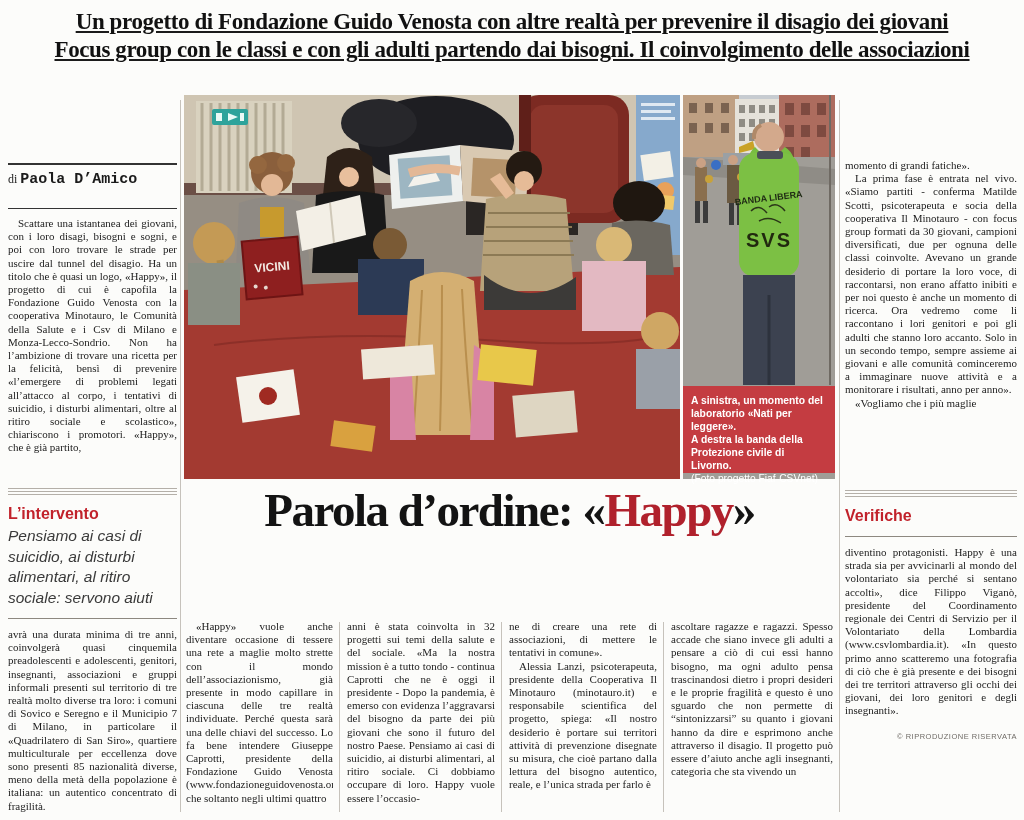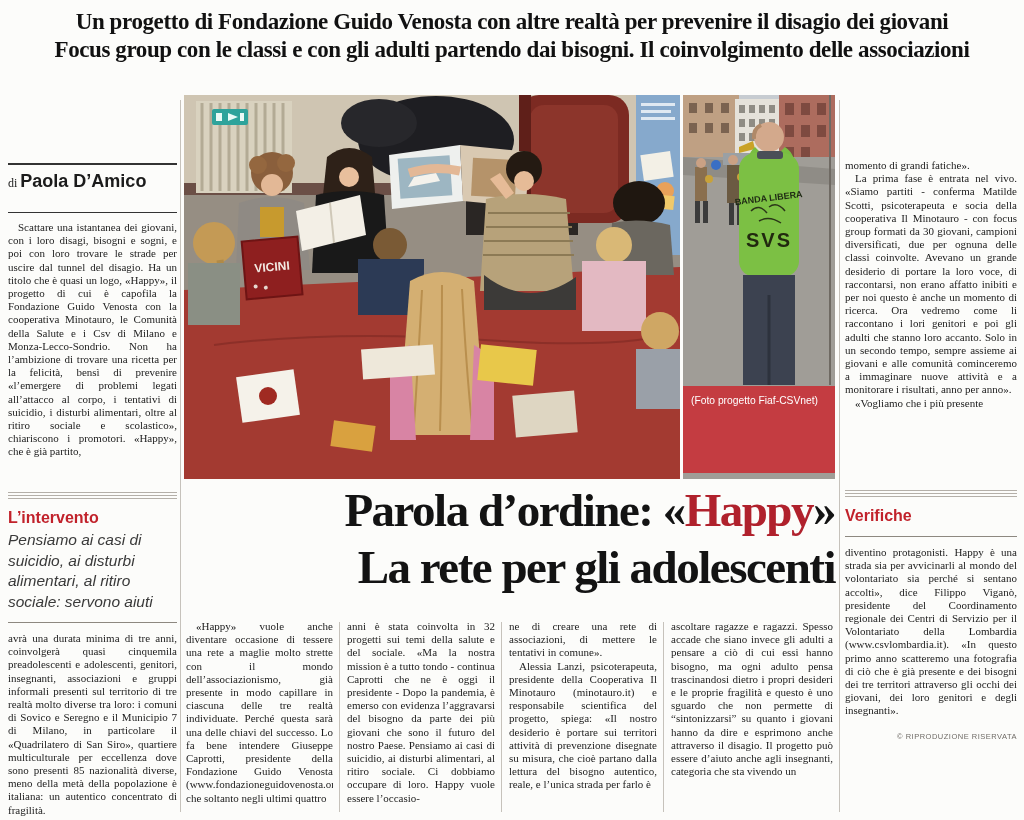--- a/index.html
+++ b/index.html
@@ -3,21 +3,21 @@
 <meta charset="utf-8">
 <style>
   * { margin:0; padding:0; box-sizing:border-box; }
   html,body { background:#e8e8e6; }
   #page {
     position:relative; width:1024px; height:820px; margin:0 auto;
     background:#fcfcfa; overflow:hidden; color:#1b1b1b;
     font-family:"Liberation Serif","DejaVu Serif",serif;
   }
   
-  #kicker { position:absolute; top:8px; left:0; right:0; text-align:center; }
+  #kicker { position:absolute; top:8px; left:0; right:0; text-align:center;text-decoration:underline; }
   #kicker .kline {
     font-size:23px; line-height:28px; font-weight:bold; color:#111;
     letter-spacing:-0.4px;
   }
   
   .vline { position:absolute; width:1px; background:#c6c2bb; }
   #vl-left  { left:180px; top:100px; height:712px; }
   #vl-right { left:839px; top:100px; height:712px; }
   #vl-b1 { left:339px; top:622px; height:190px; }
   #vl-b2 { left:501px; top:622px; height:190px; }
@@ -30,21 +30,21 @@
   .clip { overflow:hidden; }
   
   #col-left  { position:absolute; left:8px;   top:95px; width:169px; }
   #col-right { position:absolute; left:845px; top:95px; width:172px; }
   .byline {
     margin-top:68px; border-top:2px solid #333; border-bottom:1px solid #333;
     padding:6px 0 20px;
     font-size:12px;
   }
   .byline .b-prefix { font-family:"Liberation Serif",serif; }
-  .byline .b-author { font-family:Liberation Sans, sans-serif; font-weight:bold; font-size:18px; }
+  .byline .b-author { font-family:Liberation Mono, monospace; font-weight:bold; font-size:15px; }
   .rule-multi {
     height:9px; margin:6px 0 7px;
     background:repeating-linear-gradient(to bottom,#b4afa8 0 1px,transparent 1px 3px);
   }
   .side-box { font-family:"Liberation Sans","DejaVu Sans",sans-serif; }
   .side-box .sb-title { color:#c1222b; font-weight:bold; font-size:16px; line-height:20px; margin-bottom:2px; }
   .side-box .sb-text  { color:#3a3a3a; font-size:15.5px; line-height:20.5px; white-space:pre-line;font-style:italic; }
   .side-box .sb-rule  { border-bottom:1px solid #8d8880; margin:10px 0 9px; }
   #copyright {
     margin-top:10px; text-align:right; color:#6f6b66; font-size:7.5px;
@@ -56,21 +56,21 @@
   #photo-right { position:absolute; left:499px; top:0; width:152px; height:384px; }
   #caption-box {
     position:absolute; left:499px; top:291px; width:152px; height:87px;
     background:#c43c41; color:#fff; padding:8px 8px;
     font-family:"Liberation Sans","DejaVu Sans",sans-serif;
     font-size:10.3px; line-height:13px; font-weight:bold;
   }
   #caption-box .cap-main { white-space:pre-line; }
   #caption-box .cap-credit { font-weight:normal; }
   
-  #headline { position:absolute; left:184px; top:482px; width:651px; text-align:right; }
+  #headline { position:absolute; left:184px; top:482px; width:651px; text-align:center; }
   #headline .h-line { font-size:47px; line-height:57px; font-weight:bold; letter-spacing:-1.5px; color:#131313; }
   #headline .h-red { color:#b0212c; }
   
   .bcol { position:absolute; top:620px; height:193px; }
   #bcol2 { left:186px; width:147px; }
   #bcol3 { left:347px; width:148px; }
   #bcol4 { left:509px; width:148px; }
   #bcol5 { left:671px; width:162px; }
 </style>
 </head>
@@ -321,34 +321,37 @@
             <path d="M76 126 Q86 120 98 128"></path>
         </g>
         <text x="86" y="152" text-anchor="middle" font-family="Liberation Sans, sans-serif" font-size="20" font-weight="bold" fill="#21290f" letter-spacing="2">SVS</text>
         <rect x="60" y="180" width="52" height="110" fill="#3c4250"></rect>
         <line x1="86" y1="200" x2="86" y2="290" stroke="#2d323d" stroke-width="3"></line>
       </g>
       <line x1="147" y1="0" x2="147" y2="290" stroke="#6f6a63" stroke-width="2"></line>
     </svg>
 
     <div id="caption-box">
+      <div class="cap-main">A sinistra, un momento del
+laboratorio «Nati per leggere».
+A destra la banda della
+Protezione civile di Livorno.</div>
       <div class="cap-credit">(Foto progetto Fiaf-CSVnet)</div>
     </div>
   </div>
 
   <div id="headline">
     <div class="h-line"><span>Parola d’ordine: «</span><span class="h-red">Happy</span><span>»</span></div>
-    <div class="h-line">La rete per gli adolescenti</div>
   </div>
 
   <div id="col-right">
     <div class="clip" style="height:325px; margin-top:64px;">
       <div class="body-text">momento di grandi fatiche».</div>
       <div class="body-text indent">La prima fase è entrata nel vivo. «Siamo partiti - conferma Matilde Scotti, psicoterapeuta e socia della cooperativa Il Minotauro - con focus group formati da 30 giovani, campioni diversificati, due per ognuna delle classi coinvolte. Avevano un grande desiderio di portare la loro voce, di raccontarsi, non erano affatto inibiti e per noi questo è anche un momento di ricerca. Ora vedremo come li raccontano i lori genitori e poi gli adulti che stanno loro accanto. Solo in un secondo tempo, sempre assieme ai giovani e alle comunità cominceremo a immaginare nuove attività e a monitorare i risultati, anno per anno».</div>
-      <div class="body-text indent">«Vogliamo che i più presente</div>
+      <div class="body-text indent">«Vogliamo che i più maglie</div>
     </div>
     <div class="rule-multi"></div>
     <div class="side-box">
       <div class="sb-title">Verifiche</div>
       <div class="sb-rule"></div>
     </div>
     <div class="body-text clip" style="height:176px;">diventino protagonisti. Happy è una strada sia per avvicinarli al mondo del volontariato sia perché si sentano accolti», dice Filippo Viganò, presidente del Coordinamento regionale dei Centri di Servizio per il Volontariato della Lombardia (www.csvlombardia.it). «In questo primo anno scatteremo una fotografia di ciò che è già presente e dei bisogni dei tre territori attraverso gli occhi dei giovani, dei loro genitori e degli insegnanti».</div>
     <div id="copyright">© RIPRODUZIONE RISERVATA</div>
   </div>
 

